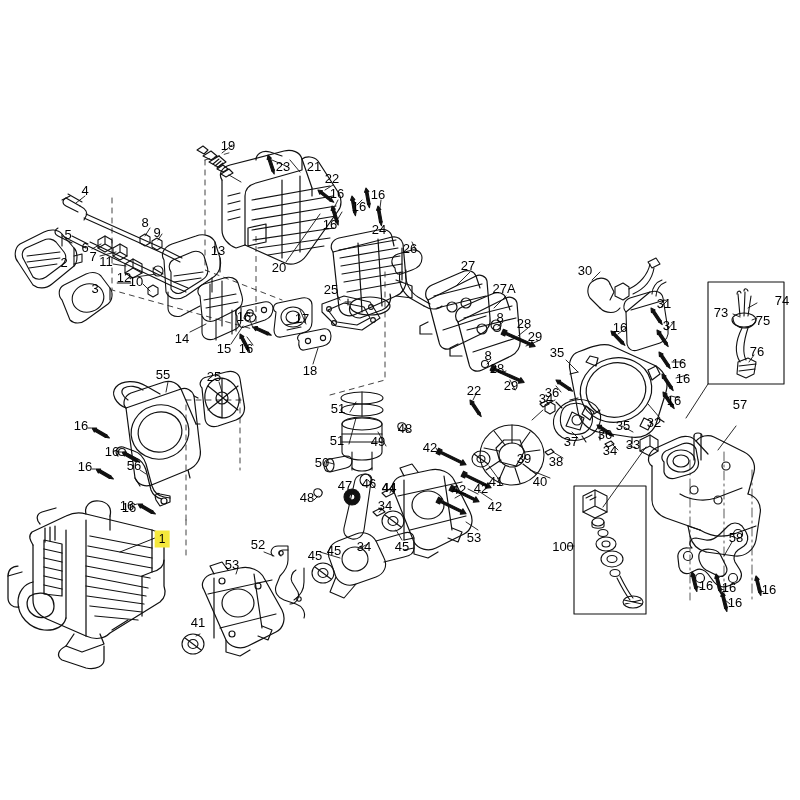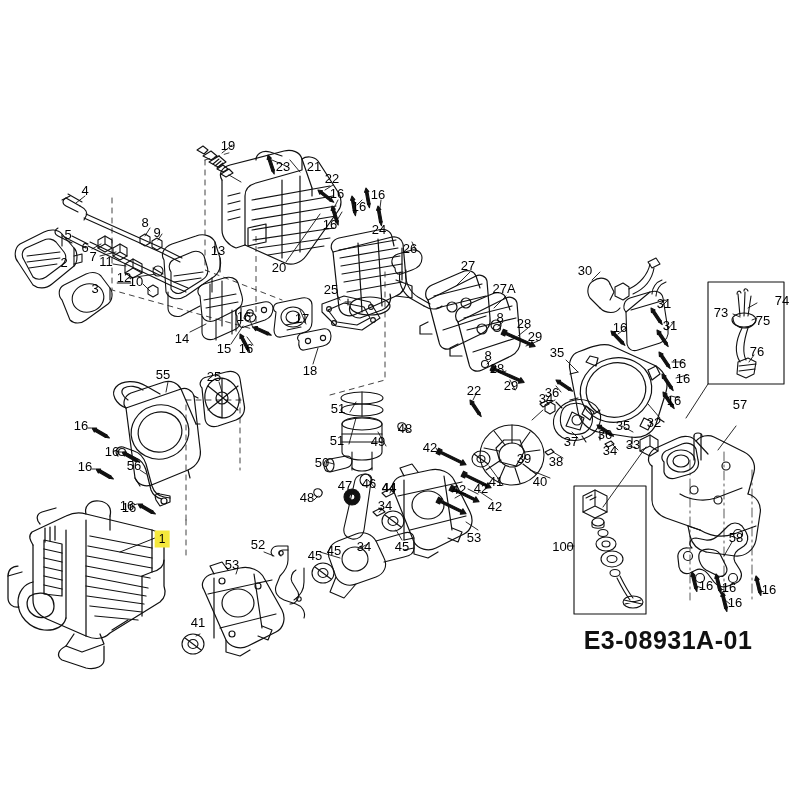--- a/index.html
+++ b/index.html
@@ -893,15 +893,14 @@
       <div class="callout" style="left: 735px; top: 602px; transform: translate(-50%, -50%);">16</div>
       <div class="callout" style="left: 769px; top: 589px; transform: translate(-50%, -50%);">16</div>
       <div class="callout" style="left: 721px; top: 312px; transform: translate(-50%, -50%);">73</div>
       <div class="callout" style="left: 782px; top: 300px; transform: translate(-50%, -50%);">74</div>
       <div class="callout" style="left: 763px; top: 320px; transform: translate(-50%, -50%);">75</div>
       <div class="callout" style="left: 757px; top: 351px; transform: translate(-50%, -50%);">76</div>
       <div class="callout" style="left: 563px; top: 546px; transform: translate(-50%, -50%);">100</div>
       <div class="callout" style="left: 127px; top: 505px; transform: translate(-50%, -50%);">16</div>
     </div>
 
-  <div id="partnumber">E3-08931A-01</div>
 
 </div>
 
 </body></html>

